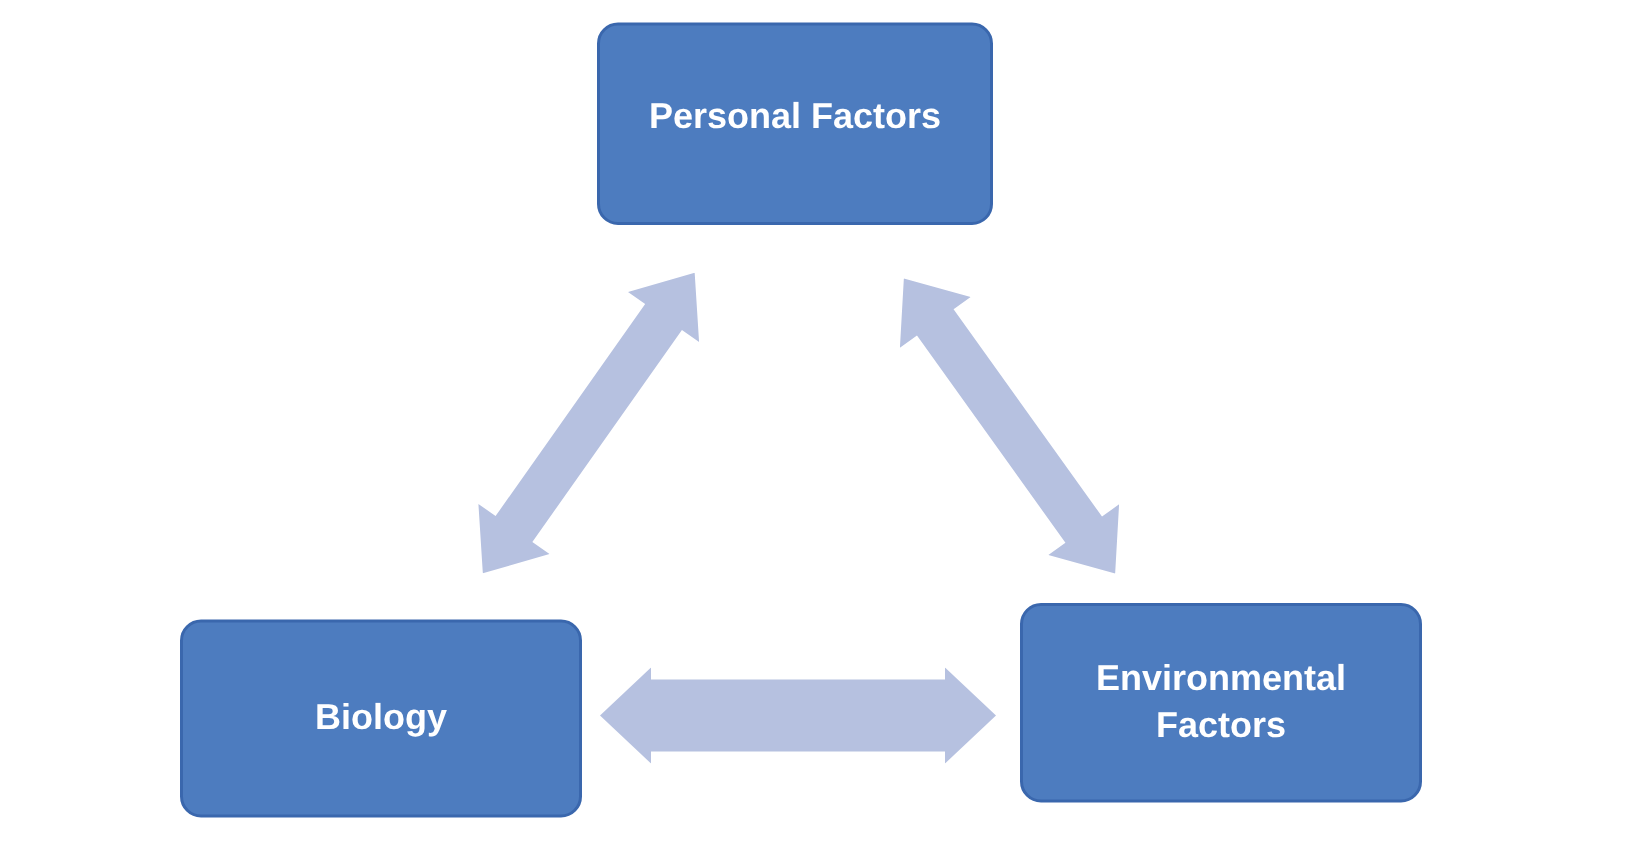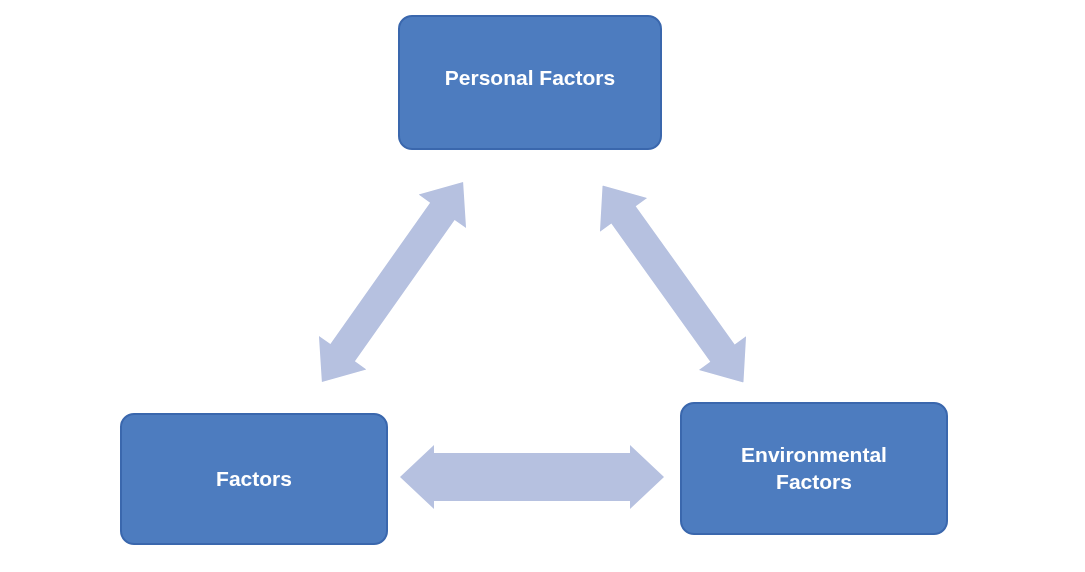--- a/index.html
+++ b/index.html
@@ -16,21 +16,21 @@
   .node {
     position: absolute;
     border-radius: 14px;
     border: 2px solid #3a67ad;
     display: flex;
     flex-direction: column;
     align-items: center;
     justify-content: center;
     text-align: center;
     font-weight: bold;
-    font-size: 21px;
+    font-size: 24px;
     line-height: 1.28;
     padding: 8px 26px;
   }
 
   .node-personal   { left: 398px; top: 15px;  width: 264px; height: 135px; }
   .node-behavior   { left: 120px; top: 413px; width: 268px; height: 132px; }
   .node-environment{ left: 680px; top: 402px; width: 268px; height: 133px; align-items: flex-end; }
 
   .node .line1 { margin-bottom: 9px; }
 
@@ -44,21 +44,21 @@
 </head>
 <body>
 
 <div class="canvas">
 
   <div class="node node-personal" style="background: rgb(77, 124, 191);">
     <div class="line1" style="color: rgb(255, 255, 255);">Personal Factors</div>
   </div>
 
   <div class="node node-behavior" style="background: rgb(77, 124, 191);">
-    <div style="color: rgb(255, 255, 255);">Factors</div>
+    <div style="color: rgb(255, 255, 255);">Biology</div>
   </div>
 
   <div class="node node-environment" style="background: rgb(77, 124, 191);">
     <div style="color: rgb(255, 255, 255);">Environmental Factors</div>
   </div>
 
   <div class="arrow arrow-left">
     <svg width="245" height="58" viewBox="0 0 245 58">
       <polygon points="0,29 36,0 36,14 209,14 209,0 245,29 209,58 209,44 36,44 36,58" fill="#b6c1e0"></polygon>
     </svg>

